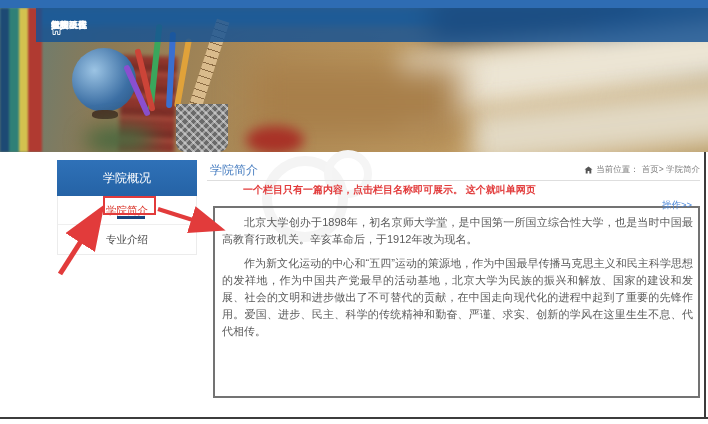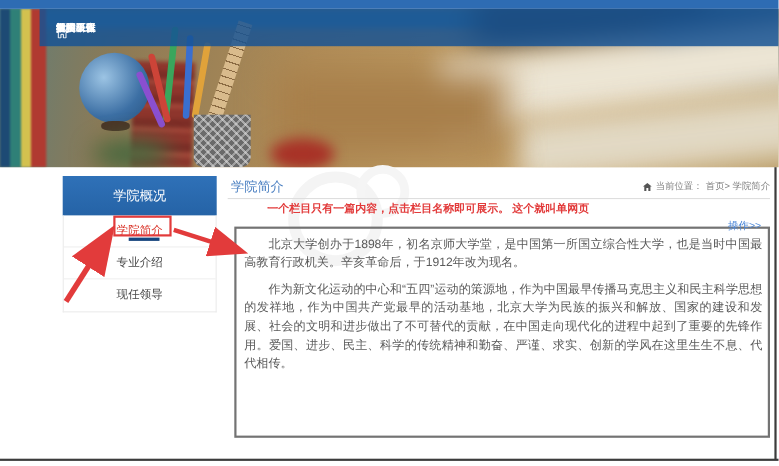--- a/index.html
+++ b/index.html
@@ -155,21 +155,20 @@
   <div class="cloud">
     <div class="c1"></div>
       <div class="c2"></div>
   </div>
 
   <div class="sidebar">
     <div class="side-header">学院概况</div>
     <div class="side-list">
       <div class="side-item active">学院简介</div>
       <div class="side-item">专业介绍</div>
-      <div class="side-item">现任领导</div>
     </div>
     <div class="active-underline"></div>
   </div>
 
   <div class="content-head">
     <div class="content-title">学院简介</div>
     <div class="breadcrumb">
       <span>
           <svg width="9" height="8" viewBox="0 0 11 10">
             <path d="M5.5 0.5 L10.5 4.5 L9 4.5 L9 9.5 L6.6 9.5 L6.6 6.2 L4.4 6.2 L4.4 9.5 L2 9.5 L2 4.5 L0.5 4.5 Z" fill="#555555"></path>

